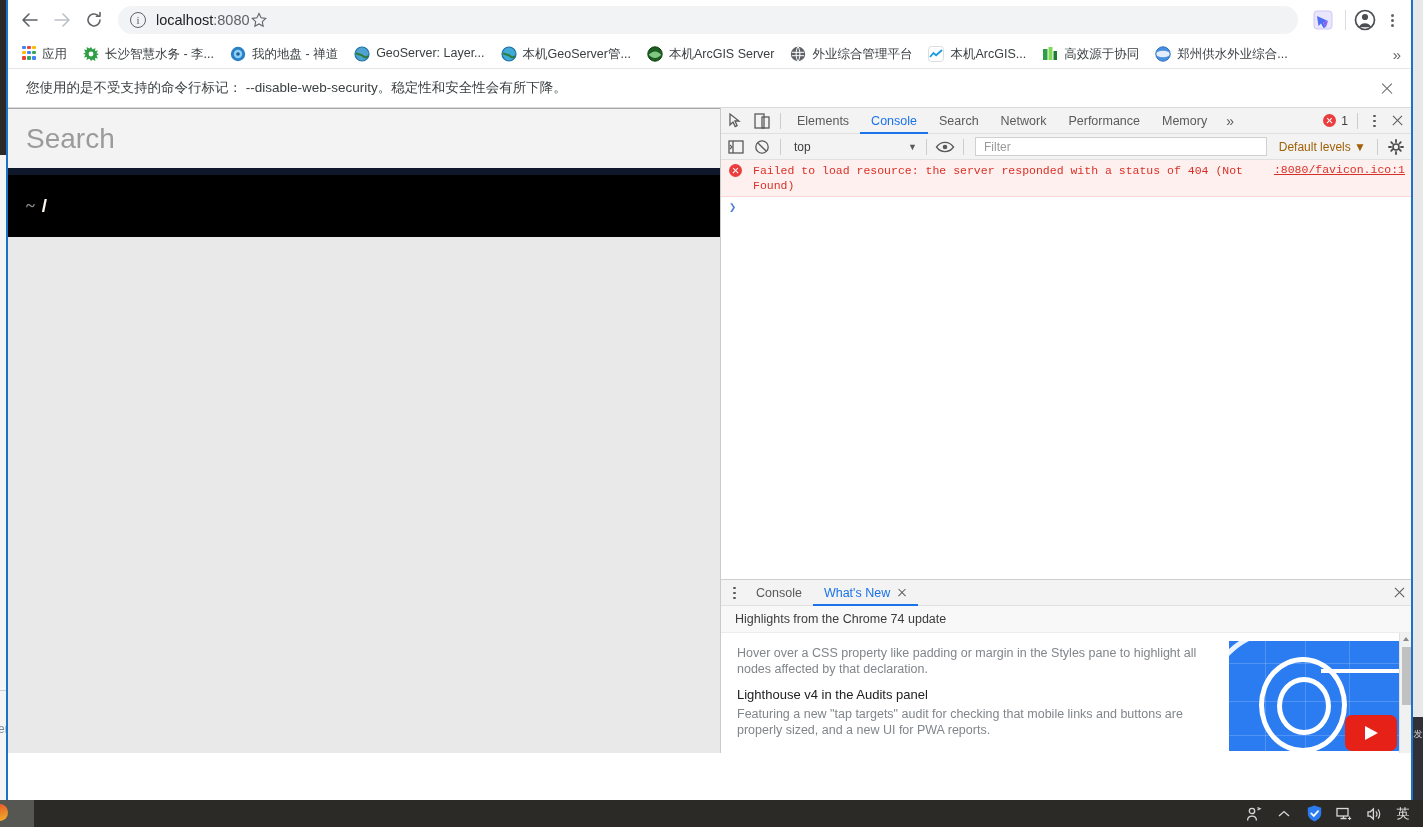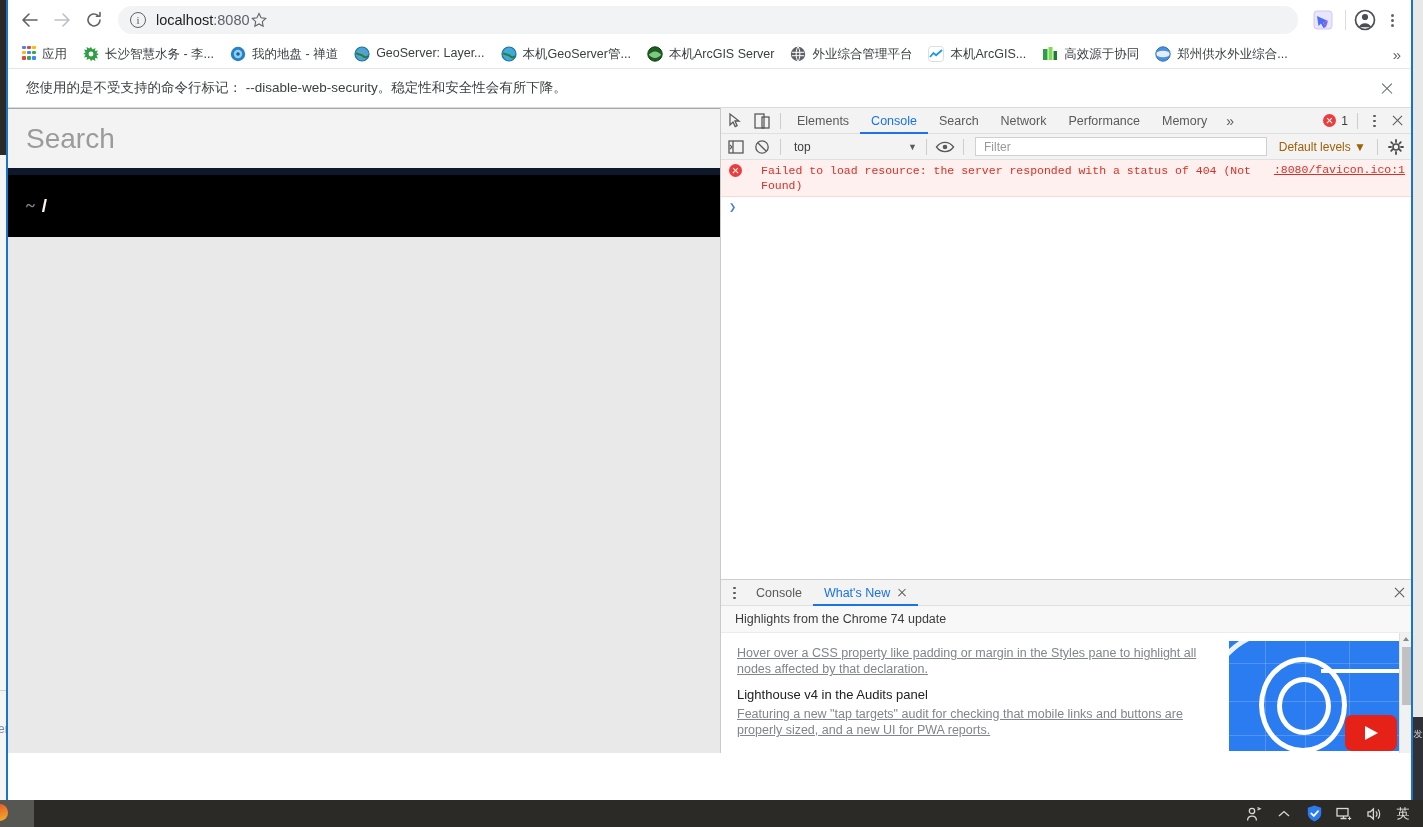--- a/index.html
+++ b/index.html
@@ -275,21 +275,21 @@
   }
   .gear-btn { width: 26px; height: 24px; position: relative; cursor: pointer; flex: 0 0 26px; }
 
   .console-body { flex: 1; background: #ffffff; overflow: hidden; position: relative; }
   .console-err {
     background: #fff0f0; border-bottom: 1px solid #ffd6d6; display: flex;
     align-items: flex-start; padding: 3px 6px 3px 8px; min-height: 18px;
   }
   .console-err .err-circle { flex: 0 0 13px; margin-top: 1px; }
   .console-err-text {
-    margin-left: 19px; font-size: 11.5px; color: #d93025; flex: 1;
+    margin-left: 11px; font-size: 11.5px; color: #d93025; flex: 1;
     font-family: "Liberation Mono", monospace; line-height: 15px;
   }
   .console-err-src {
     font-family: "Liberation Mono", monospace; font-size: 11.5px; color: #d93025;
     text-decoration: underline; white-space: nowrap; margin-left: 8px; cursor: pointer;
   }
   .console-prompt {
     display: flex; align-items: center; padding: 3px 8px; height: 20px;
   }
   .console-prompt .chev { color: #4a7dd6; font-size: 12px; font-family: "Liberation Mono", monospace; }
@@ -318,21 +318,21 @@
   .drawer-tab .tabx::after  { transform: rotate(-45deg); }
   .drawer-close { margin-left: auto; }
   .whatsnew-header {
     height: 27px; display: flex; align-items: center; padding-left: 14px;
     font-size: 12.5px; color: #3c3c3c; background: #f8f8f8; border-bottom: 1px solid #ececec;
   }
   .whatsnew-body { flex: 1; position: relative; overflow: hidden; background: #fff; display: flex; }
   .wn-items { flex: 1; padding: 12px 16px 0 16px; min-width: 0; }
   .wn-item { margin-bottom: 10px; }
   .wn-title { font-size: 13px; color: #202124; margin-bottom: 4px; }
-  .wn-desc { font-size: 12.5px; color: #80868b; line-height: 16px; text-decoration: underline; }
+  .wn-desc { font-size: 12.5px; color: #80868b; line-height: 16px; }
   .wn-thumb {
     width: 172px; flex: 0 0 172px; height: 110px; margin: 8px 10px 0 0;
     background: #2b7cf0; position: relative; overflow: hidden;
   }
   .wn-thumb .ring {
     position: absolute; border: 5px solid #ffffff; border-radius: 50%;
   }
   .wn-thumb .ring1 { left: 30px; top: 16px; width: 88px; height: 96px; }
   .wn-thumb .ring2 { left: 48px; top: 36px; width: 54px; height: 58px; }
   .wn-thumb .swoosh {

